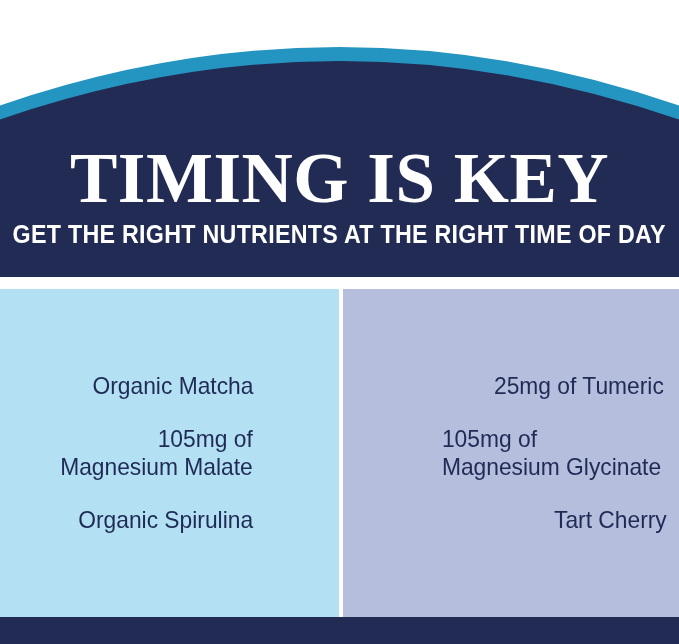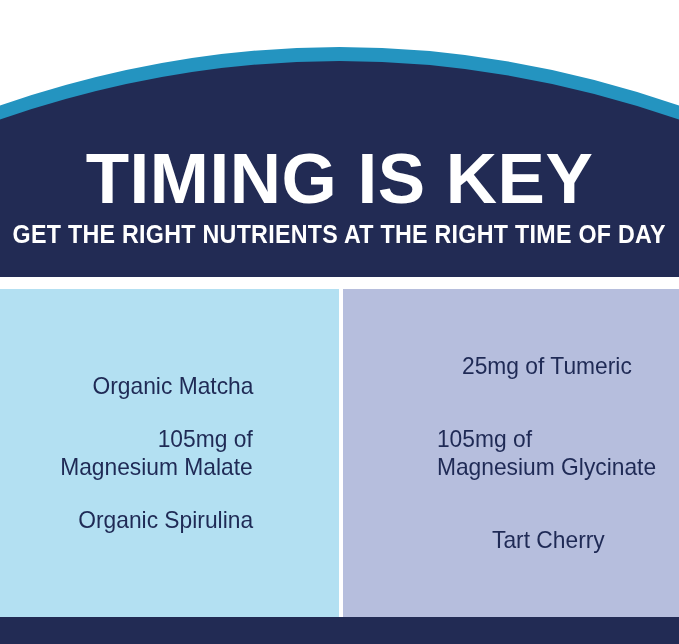--- a/index.html
+++ b/index.html
@@ -43,21 +43,21 @@
     display: flex;
     flex-direction: column;
     align-items: center;
     justify-content: flex-end;
     padding-bottom: 30px;
     box-sizing: border-box;
     pointer-events: none;
   }
   .headline {
     color: #ffffff;
-    font-family: Liberation Sans, sans-serif;
+    font-family: Liberation Serif, serif;
     font-weight: bold;
     font-size: 71px;
     line-height: 0.95;
     letter-spacing: 0.5px;
     text-align: center;
     margin: 0 0 10px 0;
     transform: scaleX(1.0);
     white-space: nowrap;
   }
   .subhead {
@@ -113,23 +113,22 @@
   }
   .panel-am .panel-list {
     right: 86px;
     left: 8px;
     align-items: flex-end;
     text-align: right;
   }
   .panel-pm .panel-list {
     left: 86px;
     right: 6px;
-    align-items: center;
+    align-items: flex-end;
     text-align: left;
-    gap: 20px;
   }
 
   .item {
     color: #1f2a55;
     font-family: "Liberation Sans Narrow", "Liberation Sans", sans-serif;
     font-weight: normal;
     font-size: 24px;
     line-height: 1.16;
     margin: 0;
     white-space: pre-line;

